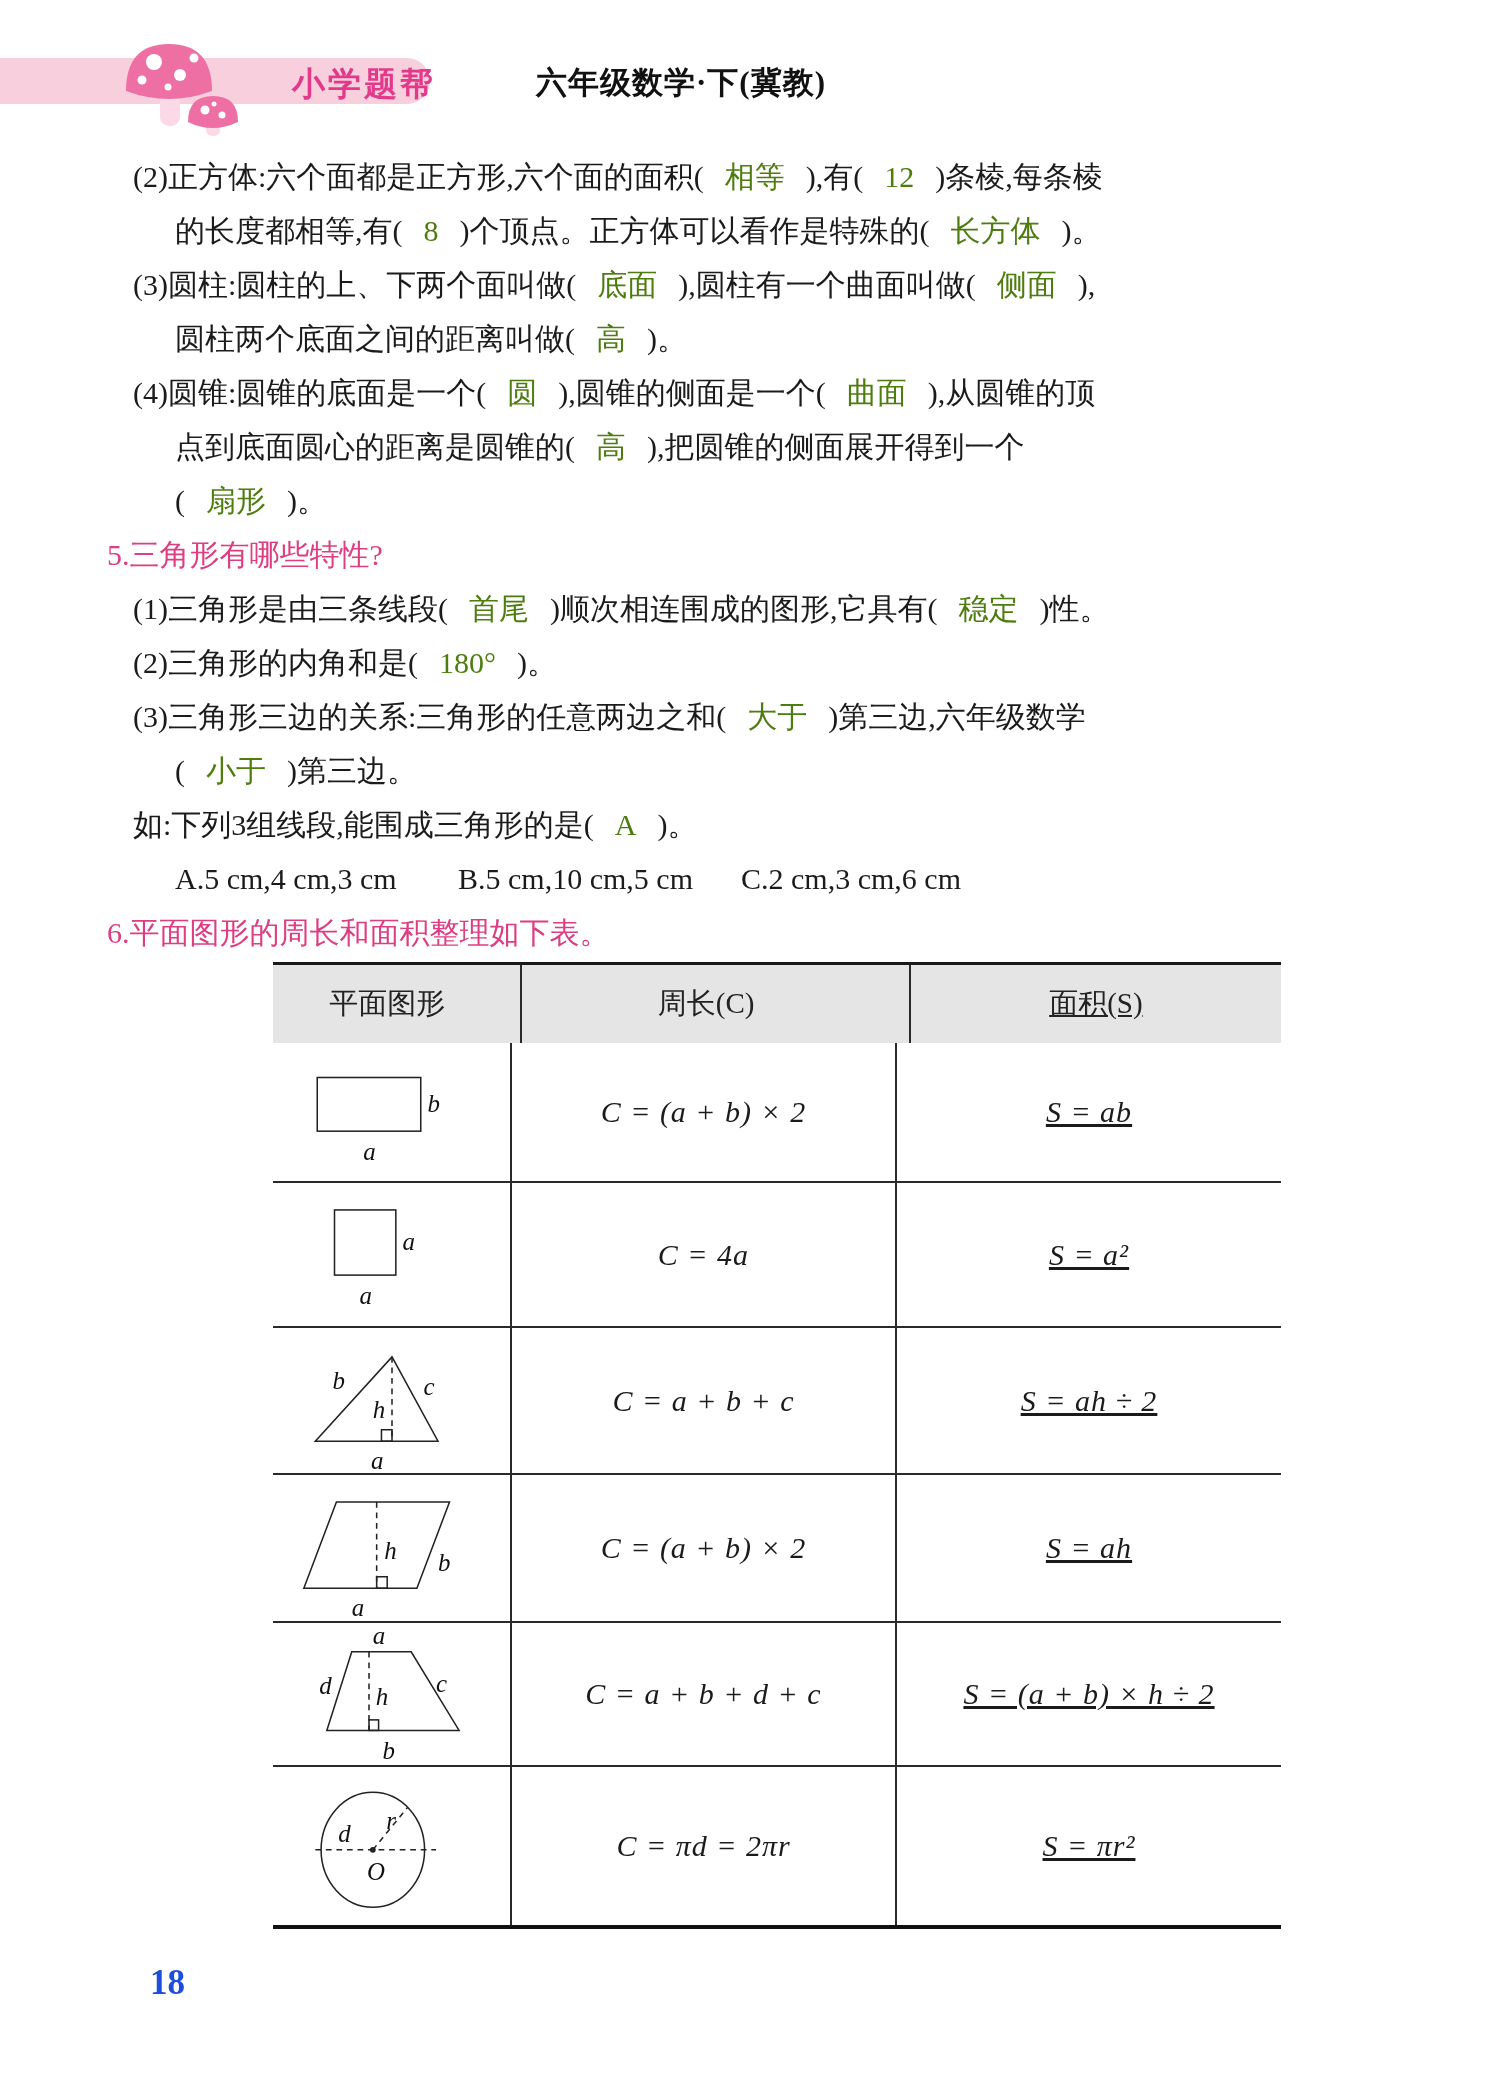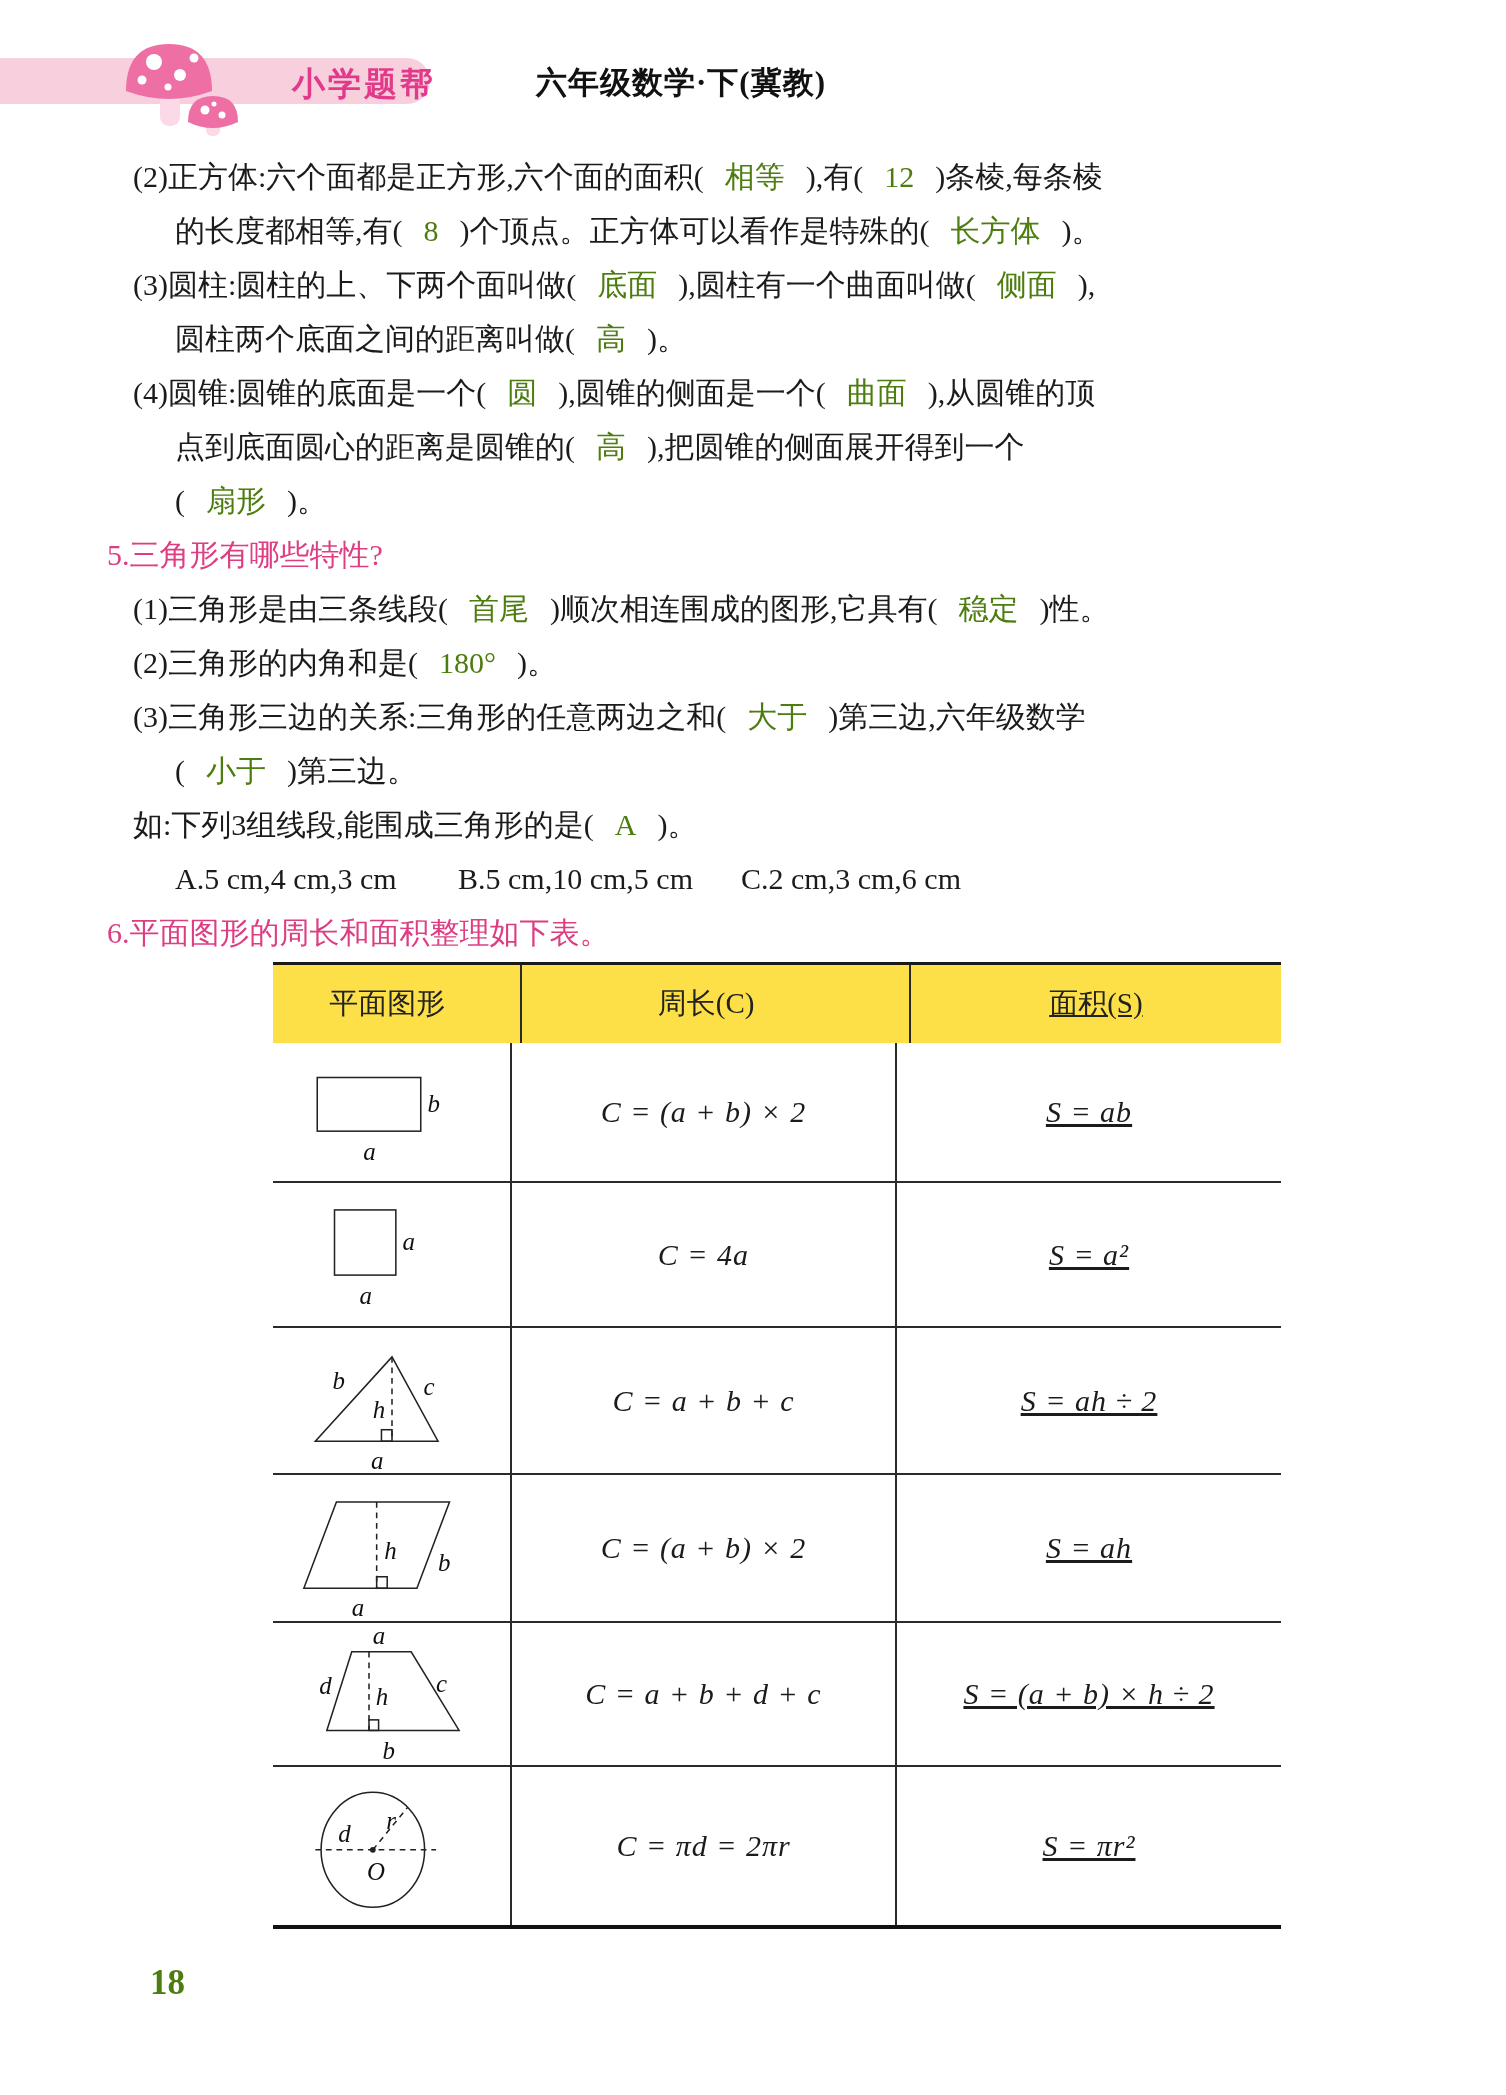--- a/index.html
+++ b/index.html
@@ -28,31 +28,31 @@
   .line.heading{color:#dd3d82;font-weight:normal;}
   .line.options .opt{display:inline-block;width:283px;}
   
   .fig-table{
     position:absolute;left:273px;top:962px;width:1008px;
     border-top:3px solid #1a1a1a;border-bottom:4px solid #111;
     box-sizing:border-box;
   }
   .t-row{display:flex;align-items:stretch;}
   .t-row + .t-row{border-top:2px solid #2a2a2a;}
-  .t-head{background:#fde047;height:78px;gap:18px;}
+  .t-head{background:#e5e5e5;height:78px;gap:18px;}
   .cell{display:flex;align-items:center;justify-content:center;box-sizing:border-box;}
   .c1{width:237px;}
   .c2{width:385px;border-left:2px solid #2a2a2a;}
   .c3{width:386px;border-left:2px solid #2a2a2a;text-decoration:underline;}
   .t-head .cell{font-size:29px;color:#222;}
   .formula{font-size:30px;font-style:italic;letter-spacing:1px;}
   .lbl{font:italic 26px "Liberation Serif","DejaVu Serif",serif;fill:#111;}
   .shape-svg{display:block;}
   
-  .page-num{position:absolute;left:150px;top:1963px;font-size:35px;font-weight:bold;color:#4d7c0f;}
+  .page-num{position:absolute;left:150px;top:1963px;font-size:35px;font-weight:bold;color:#1d4ed8;}
 </style>
 </head>
 <body>
 
 <div class="header-bar"></div>
 
 <svg class="mushrooms" viewBox="0 0 140 100">
   <rect x="52" y="52" width="20" height="38" rx="9" fill="#fbd9e6"></rect>
   <path d="M18,55 Q18,8 61,8 Q104,8 104,55 Q82,63 61,63 Q40,63 18,55 Z" fill="#ee6fa3"></path>
   <circle cx="46" cy="26" r="8" fill="#fff"></circle>

